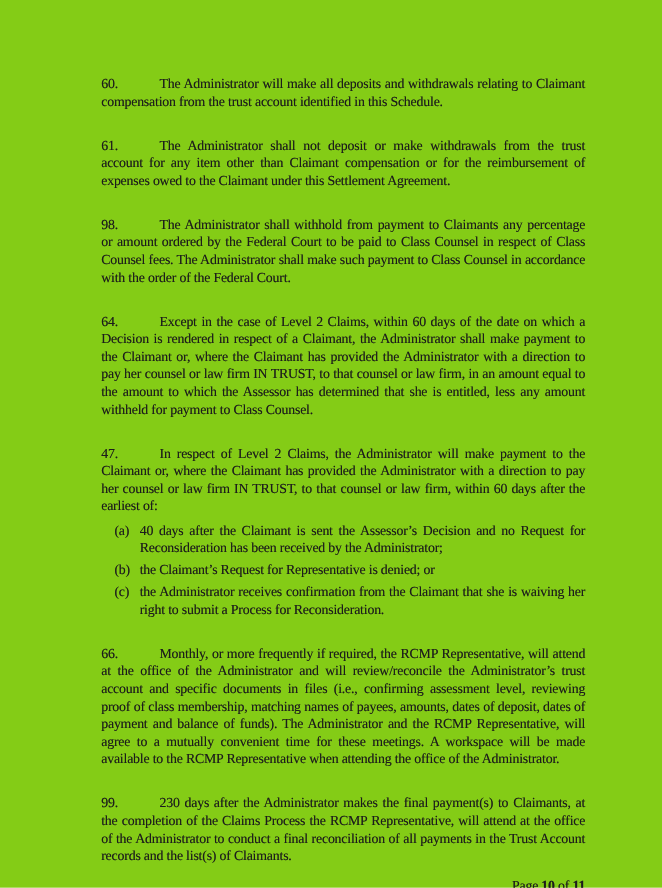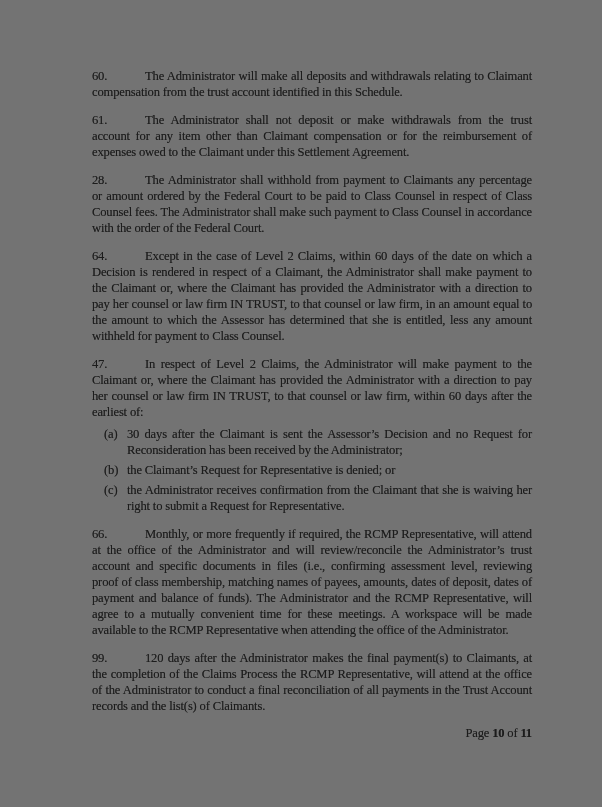--- a/index.html
+++ b/index.html
@@ -11,35 +11,35 @@
     height: 807px;
     background: #fefefe;
     overflow: hidden;
     font-family: "Liberation Serif", "DejaVu Serif", serif;
     color: #1c1c1c;
   }
   .page {
     position: relative;
     width: 602px;
     height: 807px;
-    background: #737373;
+    background: #84cc16;
   }
   .content {
     position: absolute;
     top: 68px;
     left: 92px;
     width: 440px;
     font-size: 12.6px;
     line-height: 16px;
     letter-spacing: -0.18px;
     text-shadow: 0 0 0.5px rgba(30,30,30,0.55);
   }
   .para {
     text-align: justify;
-    margin-top: 12px;
+    margin-top: 24px;
   }
   .para:first-child {
     margin-top: 0;
   }
   .pnum {
     display: inline-block;
     width: 53px;
   }
   .clauses {
     margin: 6px 0 0 12px;
@@ -70,41 +70,41 @@
 <body>
 
 <div class="page">
   <div class="content">
 
     <div class="para"><span class="pnum">60.</span><span>The Administrator will make all deposits and withdrawals relating to Claimant compensation from the trust account identified in this Schedule.</span></div>
 
     <div class="para"><span class="pnum">61.</span><span>The Administrator shall not deposit or make withdrawals from the trust account for any item other than Claimant compensation or for the reimbursement of expenses owed to the Claimant under this Settlement Agreement.</span></div>
 
 
-    <div class="para"><span class="pnum">28.</span><span>The Administrator shall withhold from payment to Claimants any percentage or amount ordered by the Federal Court to be paid to Class Counsel in respect of Class Counsel fees. The Administrator shall make such payment to Class Counsel in accordance with the order of the Federal Court.</span></div>
+    <div class="para"><span class="pnum">98.</span><span>The Administrator shall withhold from payment to Claimants any percentage or amount ordered by the Federal Court to be paid to Class Counsel in respect of Class Counsel fees. The Administrator shall make such payment to Class Counsel in accordance with the order of the Federal Court.</span></div>
 
     <div class="para"><span class="pnum">64.</span><span>Except in the case of Level 2 Claims, within 60 days of the date on which a Decision is rendered in respect of a Claimant, the Administrator shall make payment to the Claimant or, where the Claimant has provided the Administrator with a direction to pay her counsel or law firm IN TRUST, to that counsel or law firm, in an amount equal to the amount to which the Assessor has determined that she is entitled, less any amount withheld for payment to Class Counsel.</span></div>
 
     <div class="para"><span class="pnum">47.</span><span>In respect of Level 2 Claims, the Administrator will make payment to the Claimant or, where the Claimant has provided the Administrator with a direction to pay her counsel or law firm IN TRUST, to that counsel or law firm, within 60 days after the earliest of:</span></div>
 
     <div class="clauses">
       <div class="clause">
         <span class="cmarker">(a)</span>
-        <div class="ctext">30 days after the Claimant is sent the Assessor’s Decision and no Request for Reconsideration has been received by the Administrator;</div>
+        <div class="ctext">40 days after the Claimant is sent the Assessor’s Decision and no Request for Reconsideration has been received by the Administrator;</div>
       </div>
       <div class="clause">
         <span class="cmarker">(b)</span>
         <div class="ctext">the Claimant’s Request for Representative is denied; or</div>
       </div>
       <div class="clause">
         <span class="cmarker">(c)</span>
-        <div class="ctext">the Administrator receives confirmation from the Claimant that she is waiving her right to submit a Request for Representative.</div>
+        <div class="ctext">the Administrator receives confirmation from the Claimant that she is waiving her right to submit a Process for Reconsideration.</div>
       </div>
     </div>
 
     <div class="para"><span class="pnum">66.</span><span>Monthly, or more frequently if required, the RCMP Representative, will attend at the office of the Administrator and will review/reconcile the Administrator’s trust account and specific documents in files (i.e., confirming assessment level, reviewing proof of class membership, matching names of payees, amounts, dates of deposit, dates of payment and balance of funds). The Administrator and the RCMP Representative, will agree to a mutually convenient time for these meetings. A workspace will be made available to the RCMP Representative when attending the office of the Administrator.</span></div>
 
-    <div class="para"><span class="pnum">99.</span><span>120 days after the Administrator makes the final payment(s) to Claimants, at the completion of the Claims Process the RCMP Representative, will attend at the office of the Administrator to conduct a final reconciliation of all payments in the Trust Account records and the list(s) of Claimants.</span></div>
+    <div class="para"><span class="pnum">99.</span><span>230 days after the Administrator makes the final payment(s) to Claimants, at the completion of the Claims Process the RCMP Representative, will attend at the office of the Administrator to conduct a final reconciliation of all payments in the Trust Account records and the list(s) of Claimants.</span></div>
 
     <div class="footer"><span>Page</span> <span class="b">10</span> <span>of</span> <span class="b">11</span></div>
 
   </div>
 </div>
 
 </body></html>

